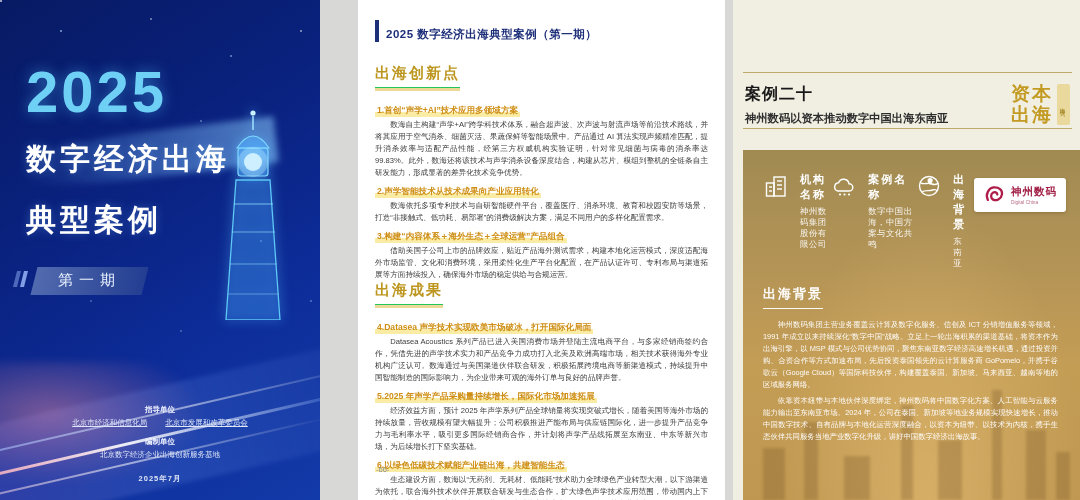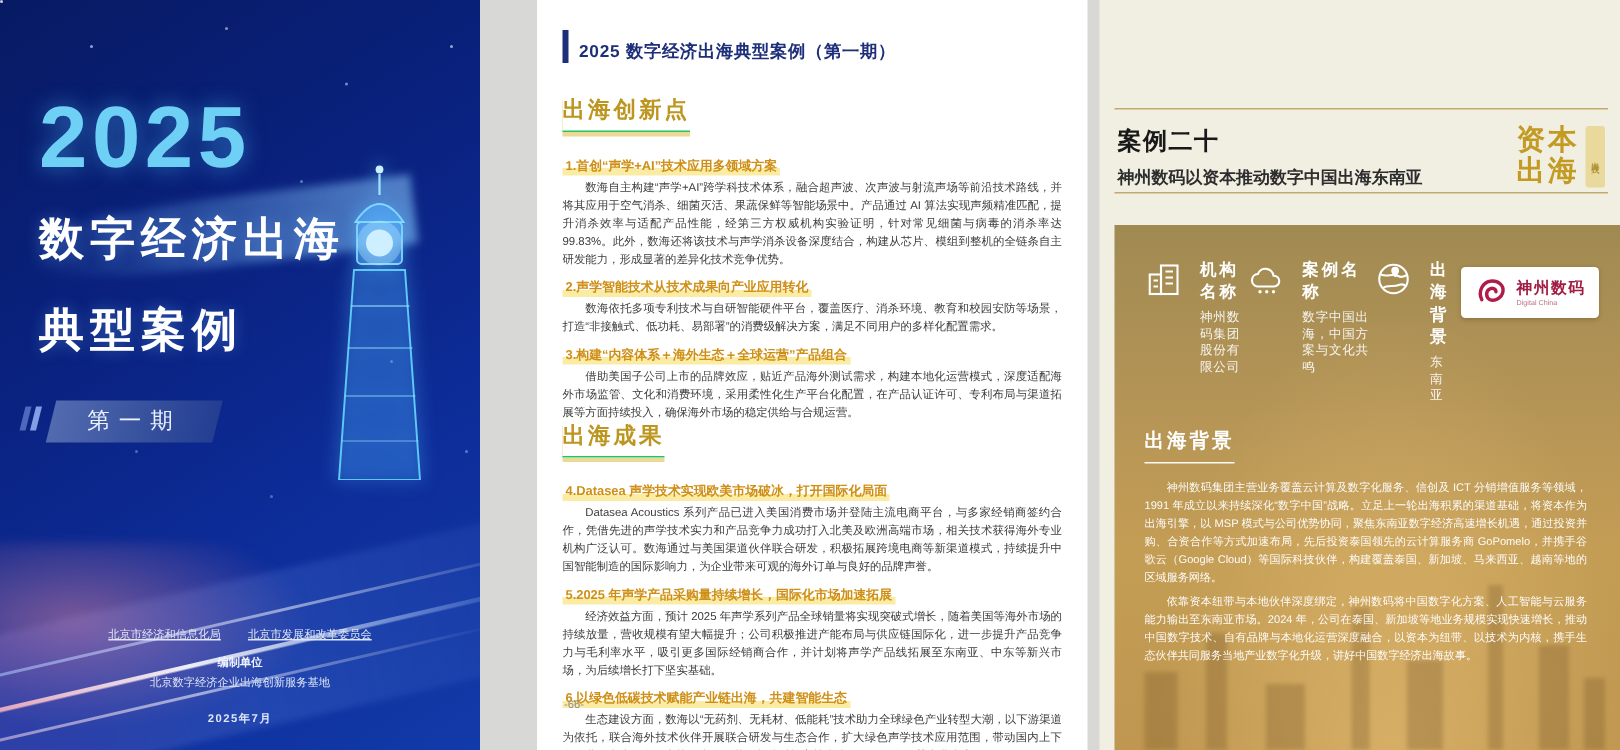--- a/index.html
+++ b/index.html
@@ -124,20 +124,21 @@
     <div class="issue"><span>第一期</span></div>
   </div>
 
   <div class="glow-pink"></div>
   <div class="band"></div>
   <div class="streak s3"></div>
   <div class="streak s1"></div>
   <div class="streak s2"></div>
 
   <div class="cover-footer">
+    <div class="cf-label">指导单位</div>
     <div class="cf-units">
       <span>北京市经济和信息化局</span>
       <span>北京市发展和改革委员会</span>
     </div>
     <div class="cf-gap"></div>
     <div class="cf-label">编制单位</div>
     <div>北京数字经济企业出海创新服务基地</div>
     <div class="cf-date">2025年7月</div>
   </div>
 </div>

